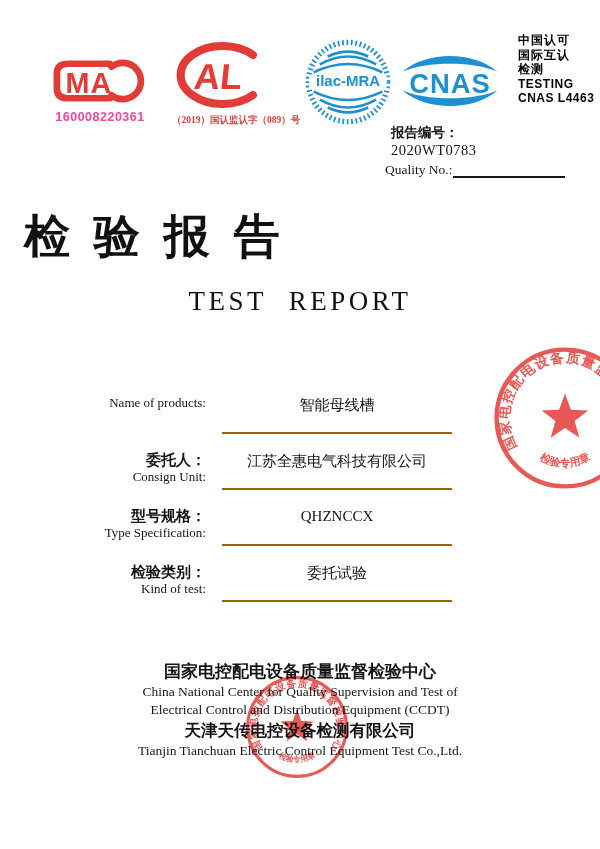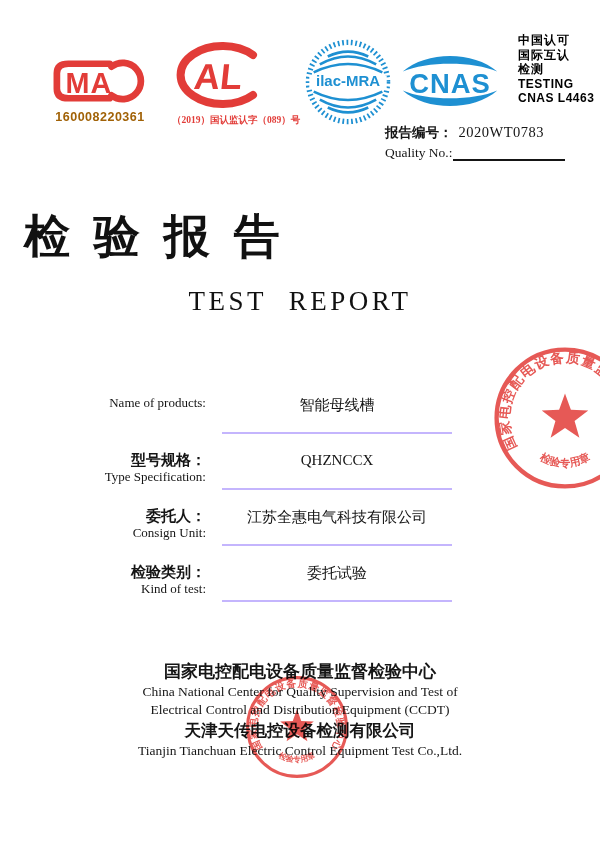--- a/index.html
+++ b/index.html
@@ -4,48 +4,48 @@
 <style>
   html,body{margin:0;padding:0;background:#888;}
   .page{
     position:relative;width:600px;height:849px;margin:0 auto;
     background:#ffffff;overflow:hidden;
     font-family:"Liberation Sans","DejaVu Sans",sans-serif;color:#151515;
   }
   
   .logo{position:absolute;}
   .cma-wrap{left:52px;top:58px;width:96px;text-align:center;}
-  .cma-number{margin-top:2px;color:#a16207;font-weight:700;font-size:12.5px;letter-spacing:.5px;}
+  .cma-number{margin-top:2px;color:#ec4899;font-weight:700;font-size:12.5px;letter-spacing:.5px;}
   .al-wrap{left:172px;top:42px;width:104px;text-align:center;}
   .al-caption{margin-top:2px;color:#e23c38;font-weight:700;font-size:9.5px;white-space:nowrap;font-family:Liberation Serif, serif;}
   .ilac-wrap{left:302px;top:38px;}
   .cnas-wrap{left:398px;top:52px;}
   .cnas-text{left:518px;top:33px;color:#000000;font-weight:700;font-size:12px;line-height:14.5px;letter-spacing:1px;}
   .cnas-text .en{letter-spacing:.5px;}
   
   .repno{position:absolute;left:385px;top:124px;font-size:13px;}
-  .repno .row1{display:flex;align-items:baseline;}
+  .repno .row1{display:flex;align-items:baseline;flex-direction:column;}
   .repno .zh{font-weight:700;font-size:13.5px;}
   .repno .val{font-family:"Liberation Serif","DejaVu Serif",serif;font-size:14.5px;margin-left:6px;letter-spacing:.5px;}
   .repno .row2{display:flex;align-items:flex-end;margin-top:3px;}
   .repno .en{font-family:"Liberation Serif","DejaVu Serif",serif;font-size:13.5px;}
   .repno .uline{display:inline-block;width:112px;border-bottom:2px solid #151515;height:12px;}
   
   .title-zh{position:absolute;left:0;top:206px;width:100%;
     font-size:46px;font-weight:700;letter-spacing:.52em;text-indent:.52em;color:#111;}
   .title-en{position:absolute;left:0;top:286px;width:100%;text-align:center;
     font-family:"Liberation Serif","DejaVu Serif",serif;font-size:27px;
     letter-spacing:3.5px;word-spacing:12px;color:#111;}
   
   .fields{position:absolute;left:88px;top:395px;width:364px;}
   .frow{display:flex;margin-bottom:17px;}
   .flabel{width:118px;text-align:right;flex:0 0 auto;}
   .flabel .zh{font-weight:700;font-size:15px;line-height:18px;white-space:nowrap;}
   .flabel .en{font-family:"Liberation Serif","DejaVu Serif",serif;font-size:13px;line-height:15px;white-space:nowrap;}
-  .fvalue{flex:1;margin-left:16px;border-bottom:2px solid #c4b5fd;
+  .fvalue{flex:1;margin-left:16px;border-bottom:2px solid #a16207;
     display:flex;justify-content:center;align-items:flex-start;
     font-family:"Liberation Serif","DejaVu Serif",serif;font-size:15px;min-height:36px;padding-top:1px;}
   
   .footer{position:absolute;left:0;top:660px;width:100%;text-align:center;}
   .footer .zh1{font-weight:700;font-size:17px;line-height:23px;}
   .footer .en{font-family:"Liberation Serif","DejaVu Serif",serif;font-size:13.5px;line-height:18px;}
   .footer .zh2{font-weight:700;font-size:16.5px;line-height:23px;margin-top:0;}
   
   .seal{position:absolute;mix-blend-mode:multiply;opacity:.85;}
   .seal-footer{left:245px;top:675px;width:104px;height:104px;}
@@ -119,31 +119,31 @@
 
   <div class="fields">
     <div class="frow">
       <div class="flabel">
         <div class="en">Name of products:</div>
       </div>
       <div class="fvalue">智能母线槽</div>
     </div>
     <div class="frow">
       <div class="flabel">
+        <div class="zh">委托人：</div>
+        <div class="en">Consign Unit:</div>
+      </div>
+      <div class="fvalue">江苏全惠电气科技有限公司</div>
+    </div>
+    <div class="frow">
+      <div class="flabel">
         <div class="zh">型号规格：</div>
         <div class="en">Type Specification:</div>
       </div>
       <div class="fvalue">QHZNCCX</div>
-    </div>
-    <div class="frow">
-      <div class="flabel">
-        <div class="zh">委托人：</div>
-        <div class="en">Consign Unit:</div>
-      </div>
-      <div class="fvalue">江苏全惠电气科技有限公司</div>
     </div>
     <div class="frow">
       <div class="flabel">
         <div class="zh">检验类别：</div>
         <div class="en">Kind of test:</div>
       </div>
       <div class="fvalue">委托试验</div>
     </div>
   </div>
 

